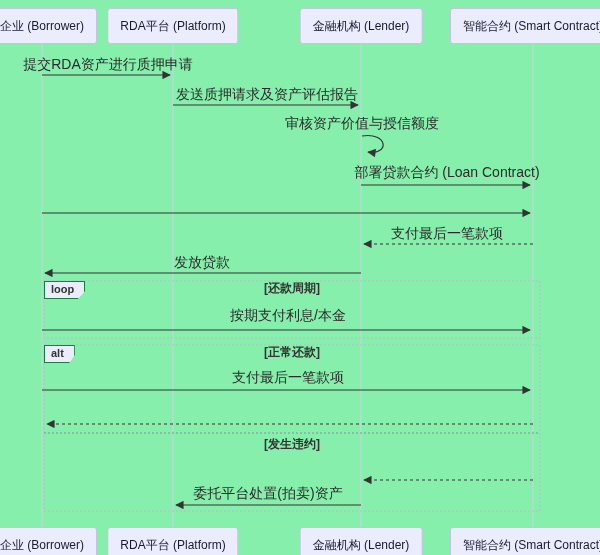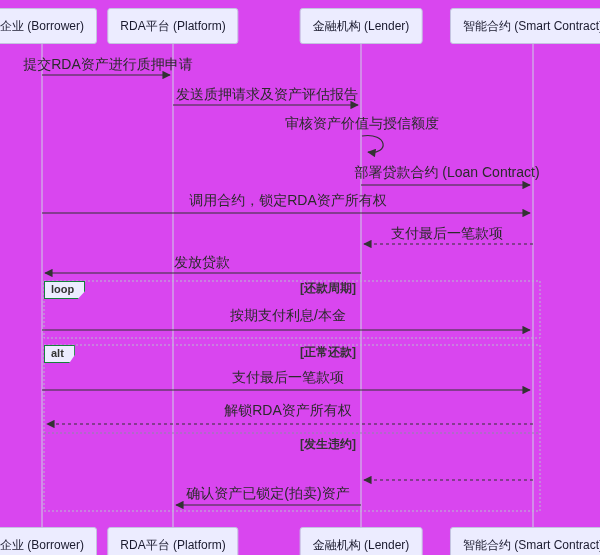--- a/index.html
+++ b/index.html
@@ -1,17 +1,17 @@
 <!DOCTYPE html>
 <html><head>
 <meta charset="utf-8">
 <style>
   html,body{margin:0;padding:0;background:#ffffff;}
   .stage{
-    position:relative;width:600px;height:555px;overflow:hidden;background:#d946ef;
+    position:relative;width:600px;height:555px;overflow:hidden;background:#86efac;
     font-family:"Liberation Sans","DejaVu Sans",sans-serif;color:#333;
   }
   .stage svg{position:absolute;left:0;top:0;}
   .actor{
     position:absolute;transform:translateX(-50%);
     background:#ececff;border:1px solid #c4c4e0;border-radius:3px;
     font-size:12px;color:#1a1a2e;white-space:nowrap;
     padding:0 12px;height:36px;display:flex;align-items:center;justify-content:center;
     box-sizing:border-box;
   }
@@ -20,21 +20,21 @@
     font-size:14px;color:#2b2b2b;white-space:nowrap;line-height:13px;
   }
   .block-label{
     position:absolute;background:#ececff;border:1px solid #15803d;
     font-size:11px;font-weight:bold;color:#333;line-height:11px;
     padding:2px 10px 3px 6px;
     clip-path:polygon(0 0,100% 0,100% 55%,82% 100%,0 100%);
   }
   .cond{
     position:absolute;transform:translateX(-50%);
-    font-size:12px;font-weight:bold;color:#333;white-space:nowrap;line-height:13px;margin-left:36px;
+    font-size:12px;font-weight:bold;color:#333;white-space:nowrap;line-height:13px;
   }
 </style>
 </head>
 <body>
 
 <div class="stage">
 
   <svg width="600" height="555" viewBox="0 0 600 555">
     <defs>
       <marker id="ah" viewBox="0 0 10 10" refX="9" refY="5" markerWidth="9" markerHeight="7" orient="auto-start-reverse">
@@ -74,27 +74,25 @@
 
   <div class="actor" style="left:42px;top:527px">企业 (Borrower)</div>
   <div class="actor" style="left:173px;top:527px">RDA平台 (Platform)</div>
   <div class="actor" style="left:361px;top:527px">金融机构 (Lender)</div>
   <div class="actor" style="left:533px;top:527px">智能合约 (Smart Contract)</div>
 
   <div class="msg" style="left:108px;top:58px">提交RDA资产进行质押申请</div>
   <div class="msg" style="left:267px;top:88px">发送质押请求及资产评估报告</div>
   <div class="msg" style="left:362px;top:117px">审核资产价值与授信额度</div>
   <div class="msg" style="left:447px;top:166px">部署贷款合约 (Loan Contract)</div>
-  <div class="msg" style="left:288px;top:194px">调用合约，锁定RDA资产所有权</div>
   <div class="msg" style="left:447px;top:227px">支付最后一笔款项</div>
   <div class="msg" style="left:202px;top:256px">发放贷款</div>
   <div class="msg" style="left:288px;top:309px">按期支付利息/本金</div>
   <div class="msg" style="left:288px;top:371px">支付最后一笔款项</div>
-  <div class="msg" style="left:288px;top:404px">解锁RDA资产所有权</div>
-  <div class="msg" style="left:268px;top:487px">确认资产已锁定(拍卖)资产</div>
+  <div class="msg" style="left:268px;top:487px">委托平台处置(拍卖)资产</div>
 
   <div class="block-label" style="left:44px;top:281px">loop</div>
   <div class="cond" style="left:292px;top:282px">[还款周期]</div>
 
   <div class="block-label" style="left:44px;top:345px">alt</div>
   <div class="cond" style="left:292px;top:346px">[正常还款]</div>
   <div class="cond" style="left:292px;top:438px">[发生违约]</div>
 
 </div>
 

